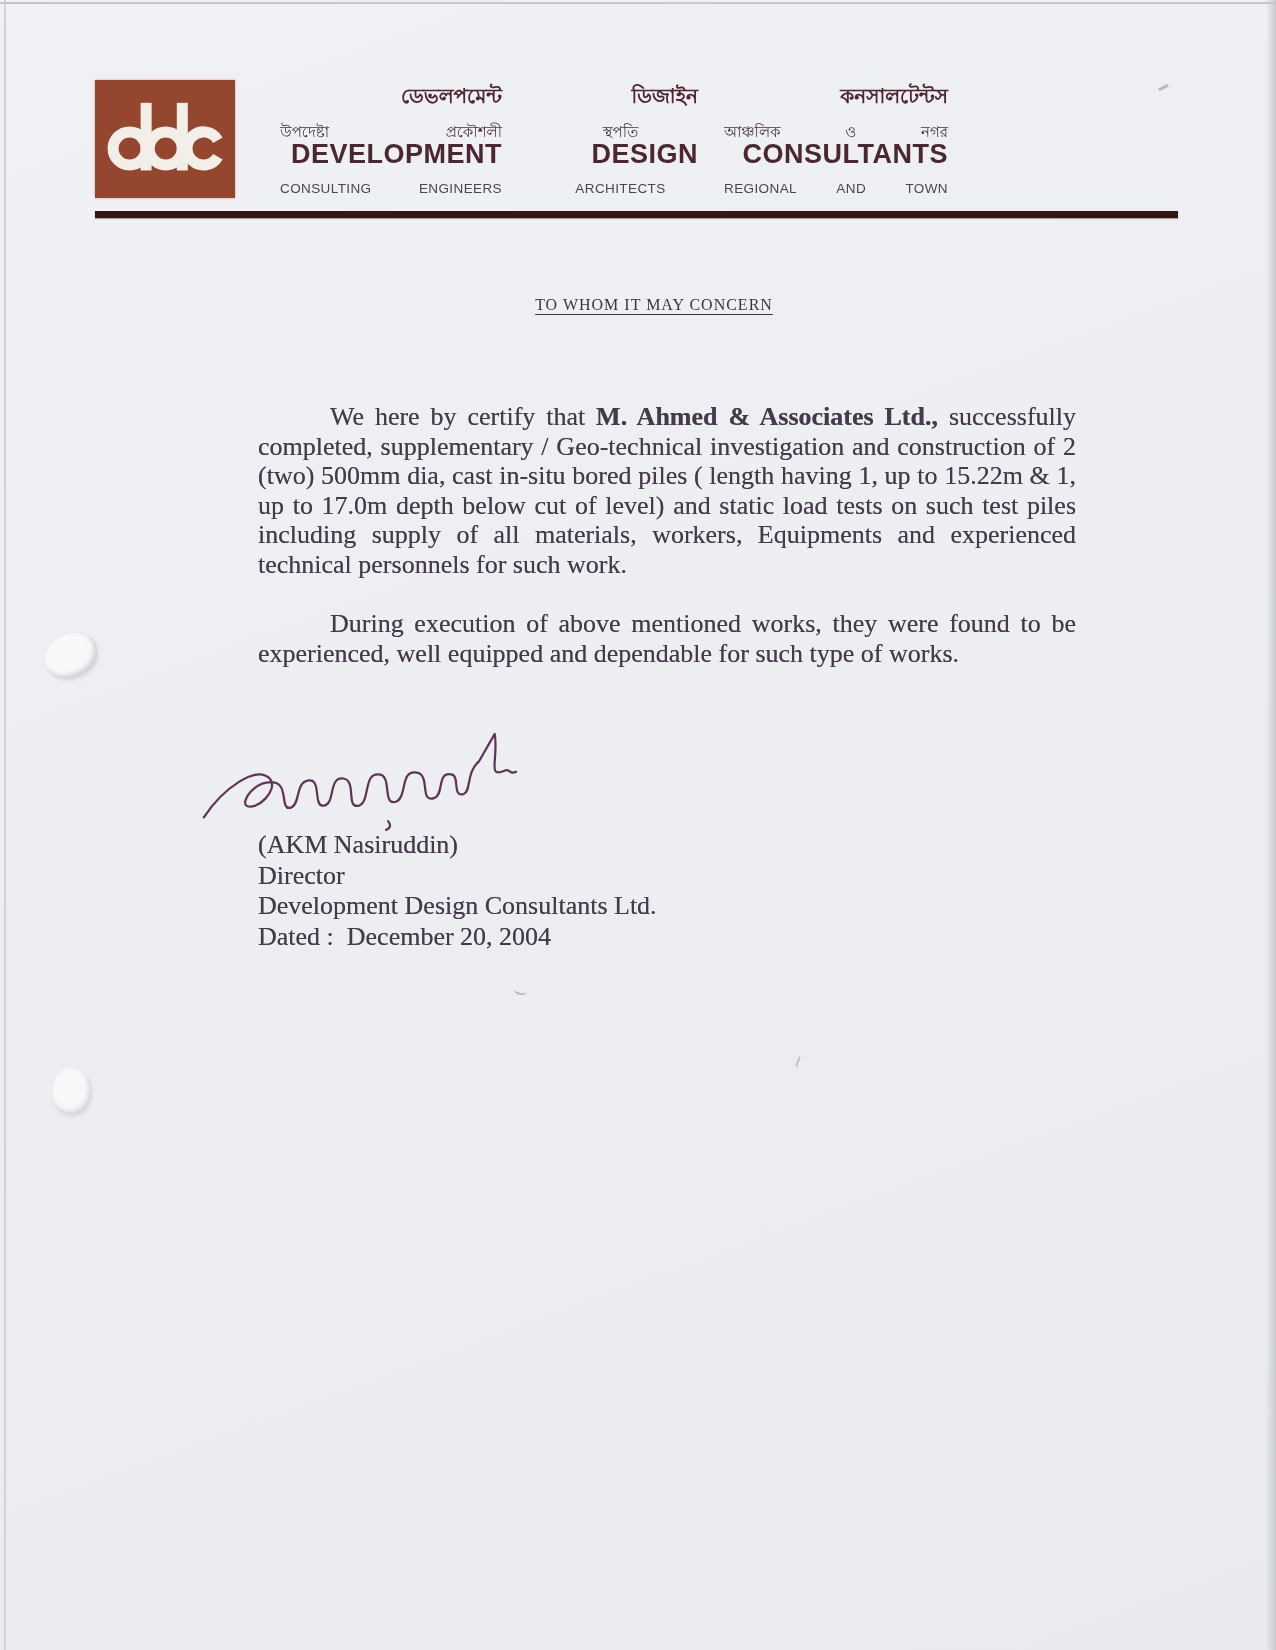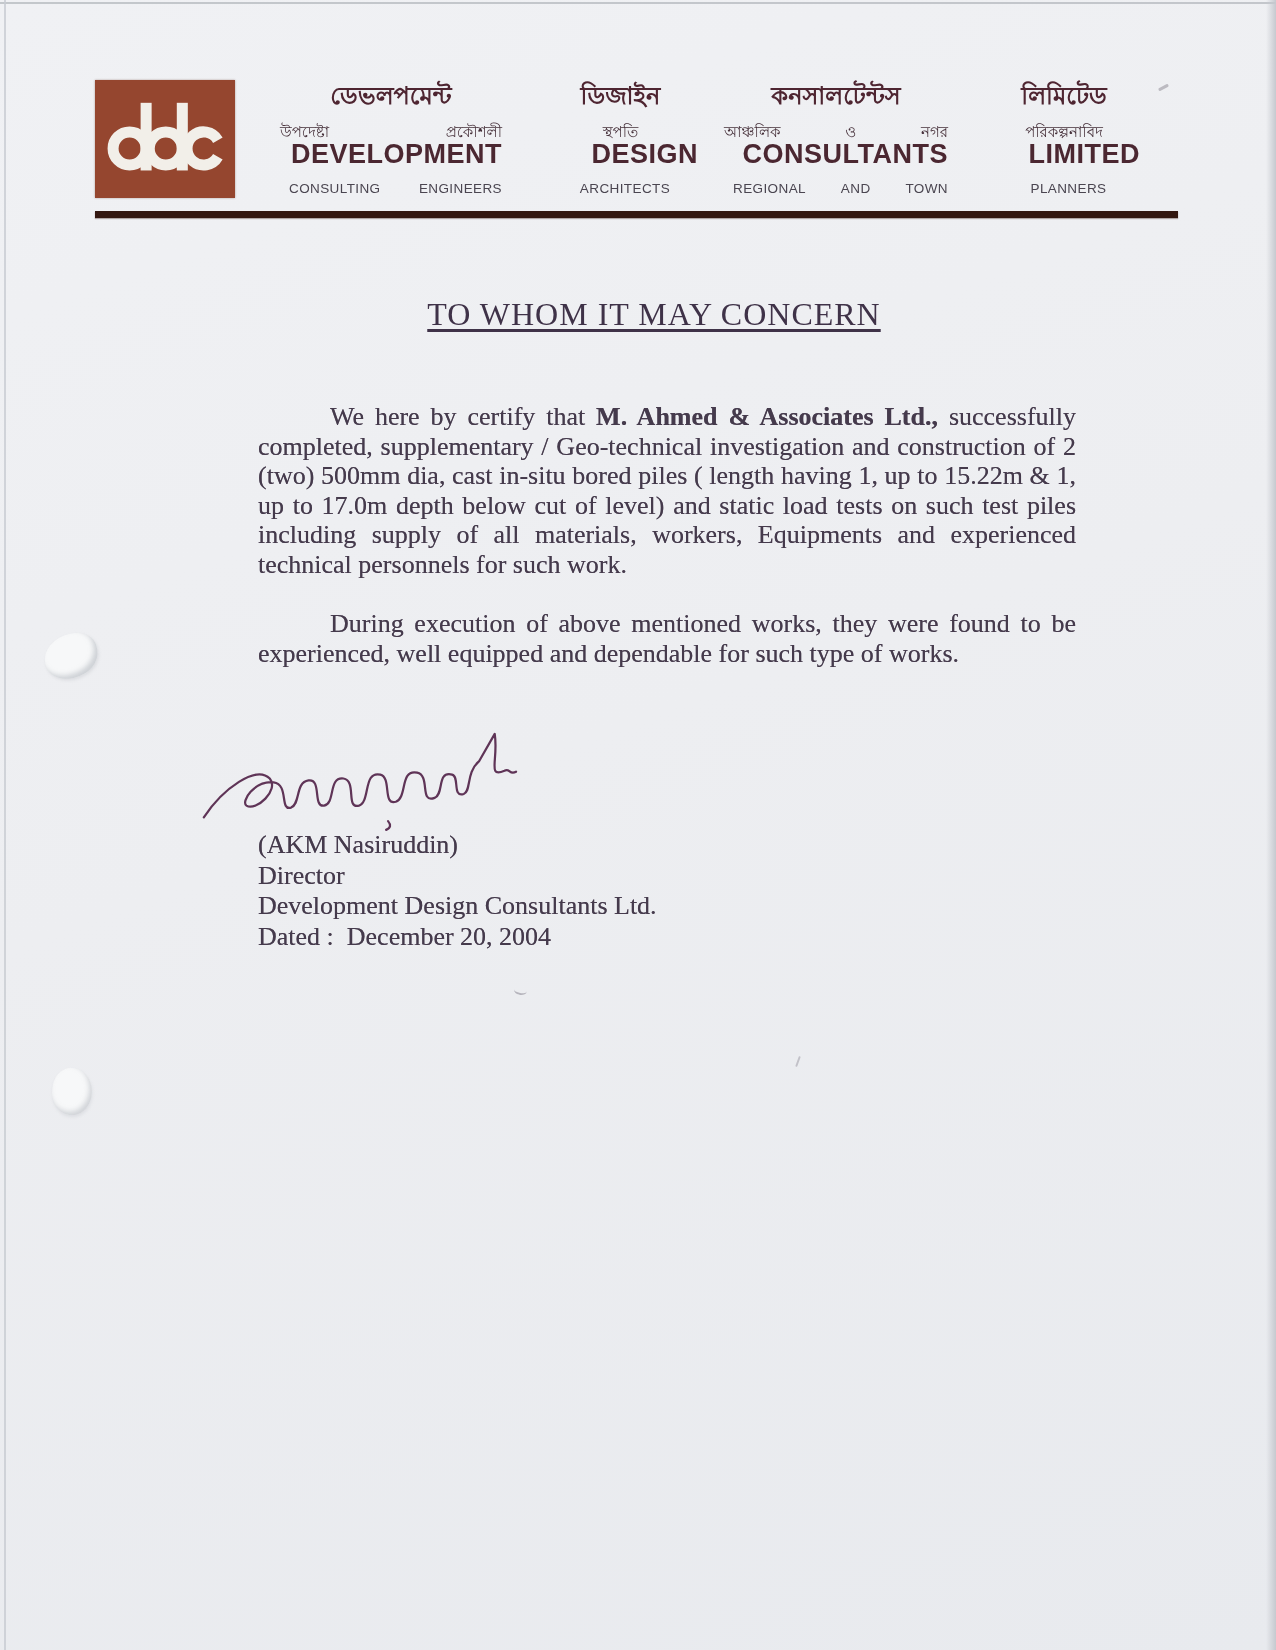--- a/index.html
+++ b/index.html
@@ -20,35 +20,35 @@
   
   .letterhead{position:absolute;left:0;top:0;width:100%;height:230px;}
   .logo{position:absolute;left:95px;top:80px;width:140px;height:118px;background:var(--accent);
     box-shadow:0 0 2px rgba(90,40,25,.4);}
   .logo svg{position:absolute;left:11px;top:17px;width:118px;height:84px;color:var(--logo-fg);}
   .lh-col{position:absolute;top:76px;height:124px;}
   .col1{left:280px;width:222px;}
   .col2{left:543px;width:155px;}
   .col3{left:724px;width:224px;}
   .col4{left:988px;width:152px;}
-  .bn-title{position:absolute;top:0;left:0;right:0;text-align:center;white-space:nowrap;
-    font-family:"DejaVu Sans", sans-serif;font-weight:700;font-size:24px;line-height:40px;color:#4e2531;}
+  .bn-title{position:absolute;top:0;left:0;right:0;text-align:right;white-space:nowrap;
+    font-family:"DejaVu Sans", sans-serif;font-weight:700;font-size:20px;line-height:40px;color:#4e2531;}
   .bn-sub{position:absolute;top:44px;left:0;right:0;display:flex;
     font-family:"DejaVu Sans", sans-serif;font-size:15px;color:#46303a;gap:48px;}
   .en-title{position:absolute;top:63px;left:0;right:0;text-align:right;white-space:nowrap;
     font-family:"Liberation Sans", sans-serif;font-weight:700;font-size:27px;letter-spacing:.5px;color:var(--lh-dark);}
   .en-sub{position:absolute;top:105px;left:0;right:0;display:flex;
-    font-family:"Liberation Sans", sans-serif;font-size:13.5px;letter-spacing:.4px;color:var(--lh-grey);margin-left:9px;}
+    font-family:"Liberation Sans", sans-serif;font-size:13.5px;letter-spacing:.4px;color:var(--lh-grey);}
   .spread{justify-content:space-between;}
   .centered{justify-content:center;}
   .rule{position:absolute;left:95px;top:211px;width:1083px;height:7px;background:var(--rule);
     box-shadow:0 1px 1px rgba(60,30,20,.35);}
   
   .title{position:absolute;left:48px;right:16px;top:296px;margin:0;text-align:center;
-    font-size:32px;font-weight:400;letter-spacing:1px;color:#3f3248;
+    font-size:16px;font-weight:400;letter-spacing:1px;color:#3f3248;
     text-decoration:underline;text-underline-offset:4px;}
   .body-text{position:absolute;left:258px;top:402px;width:818px;}
   .para{margin:0;text-align:justify;text-indent:72px;font-size:26px;line-height:29.5px;
     color:var(--ink);text-shadow:0 0 .6px rgba(69,58,76,.7);}
   .para + .para{margin-top:30px;}
   .signature{position:absolute;left:198px;top:722px;width:320px;height:112px;color:var(--sig-ink);}
   .sig-block{position:absolute;left:258px;top:830px;font-size:26px;line-height:30.5px;color:var(--ink);
     text-shadow:0 0 .6px rgba(69,58,76,.7);}
   .date-line{white-space:pre-wrap;}
   
@@ -120,30 +120,20 @@
         <span>নগর</span>
       </div>
       <div class="en-title">CONSULTANTS</div>
       <div class="en-sub spread">
         <span>REGIONAL</span>
         <span>AND</span>
         <span>TOWN</span>
       </div>
     </div>
 
-    <div class="lh-col col4">
-      <div class="bn-title">লিমিটেড</div>
-      <div class="bn-sub centered">
-        <span>পরিকল্পনাবিদ</span>
-      </div>
-      <div class="en-title">LIMITED</div>
-      <div class="en-sub centered">
-        <span>PLANNERS</span>
-      </div>
-    </div>
 
     <div class="rule"></div>
   </header>
 
   <main>
     <h1 class="title">TO WHOM IT MAY CONCERN</h1>
 
     <div class="body-text">
       <p class="para"><span>We here by certify that </span><strong>M. Ahmed &amp; Associates Ltd.,</strong><span> successfully completed, supplementary / Geo-technical investigation and construction of 2 (two) 500mm dia, cast in-situ bored piles ( length having 1, up to 15.22m &amp; 1, up to 17.0m depth below cut of level) and static load tests on such test piles including supply of all materials, workers, Equipments and experienced technical personnels for such work.</span></p>
       <p class="para">During execution of above mentioned works, they were found to be experienced, well equipped and dependable for such type of works.</p>

